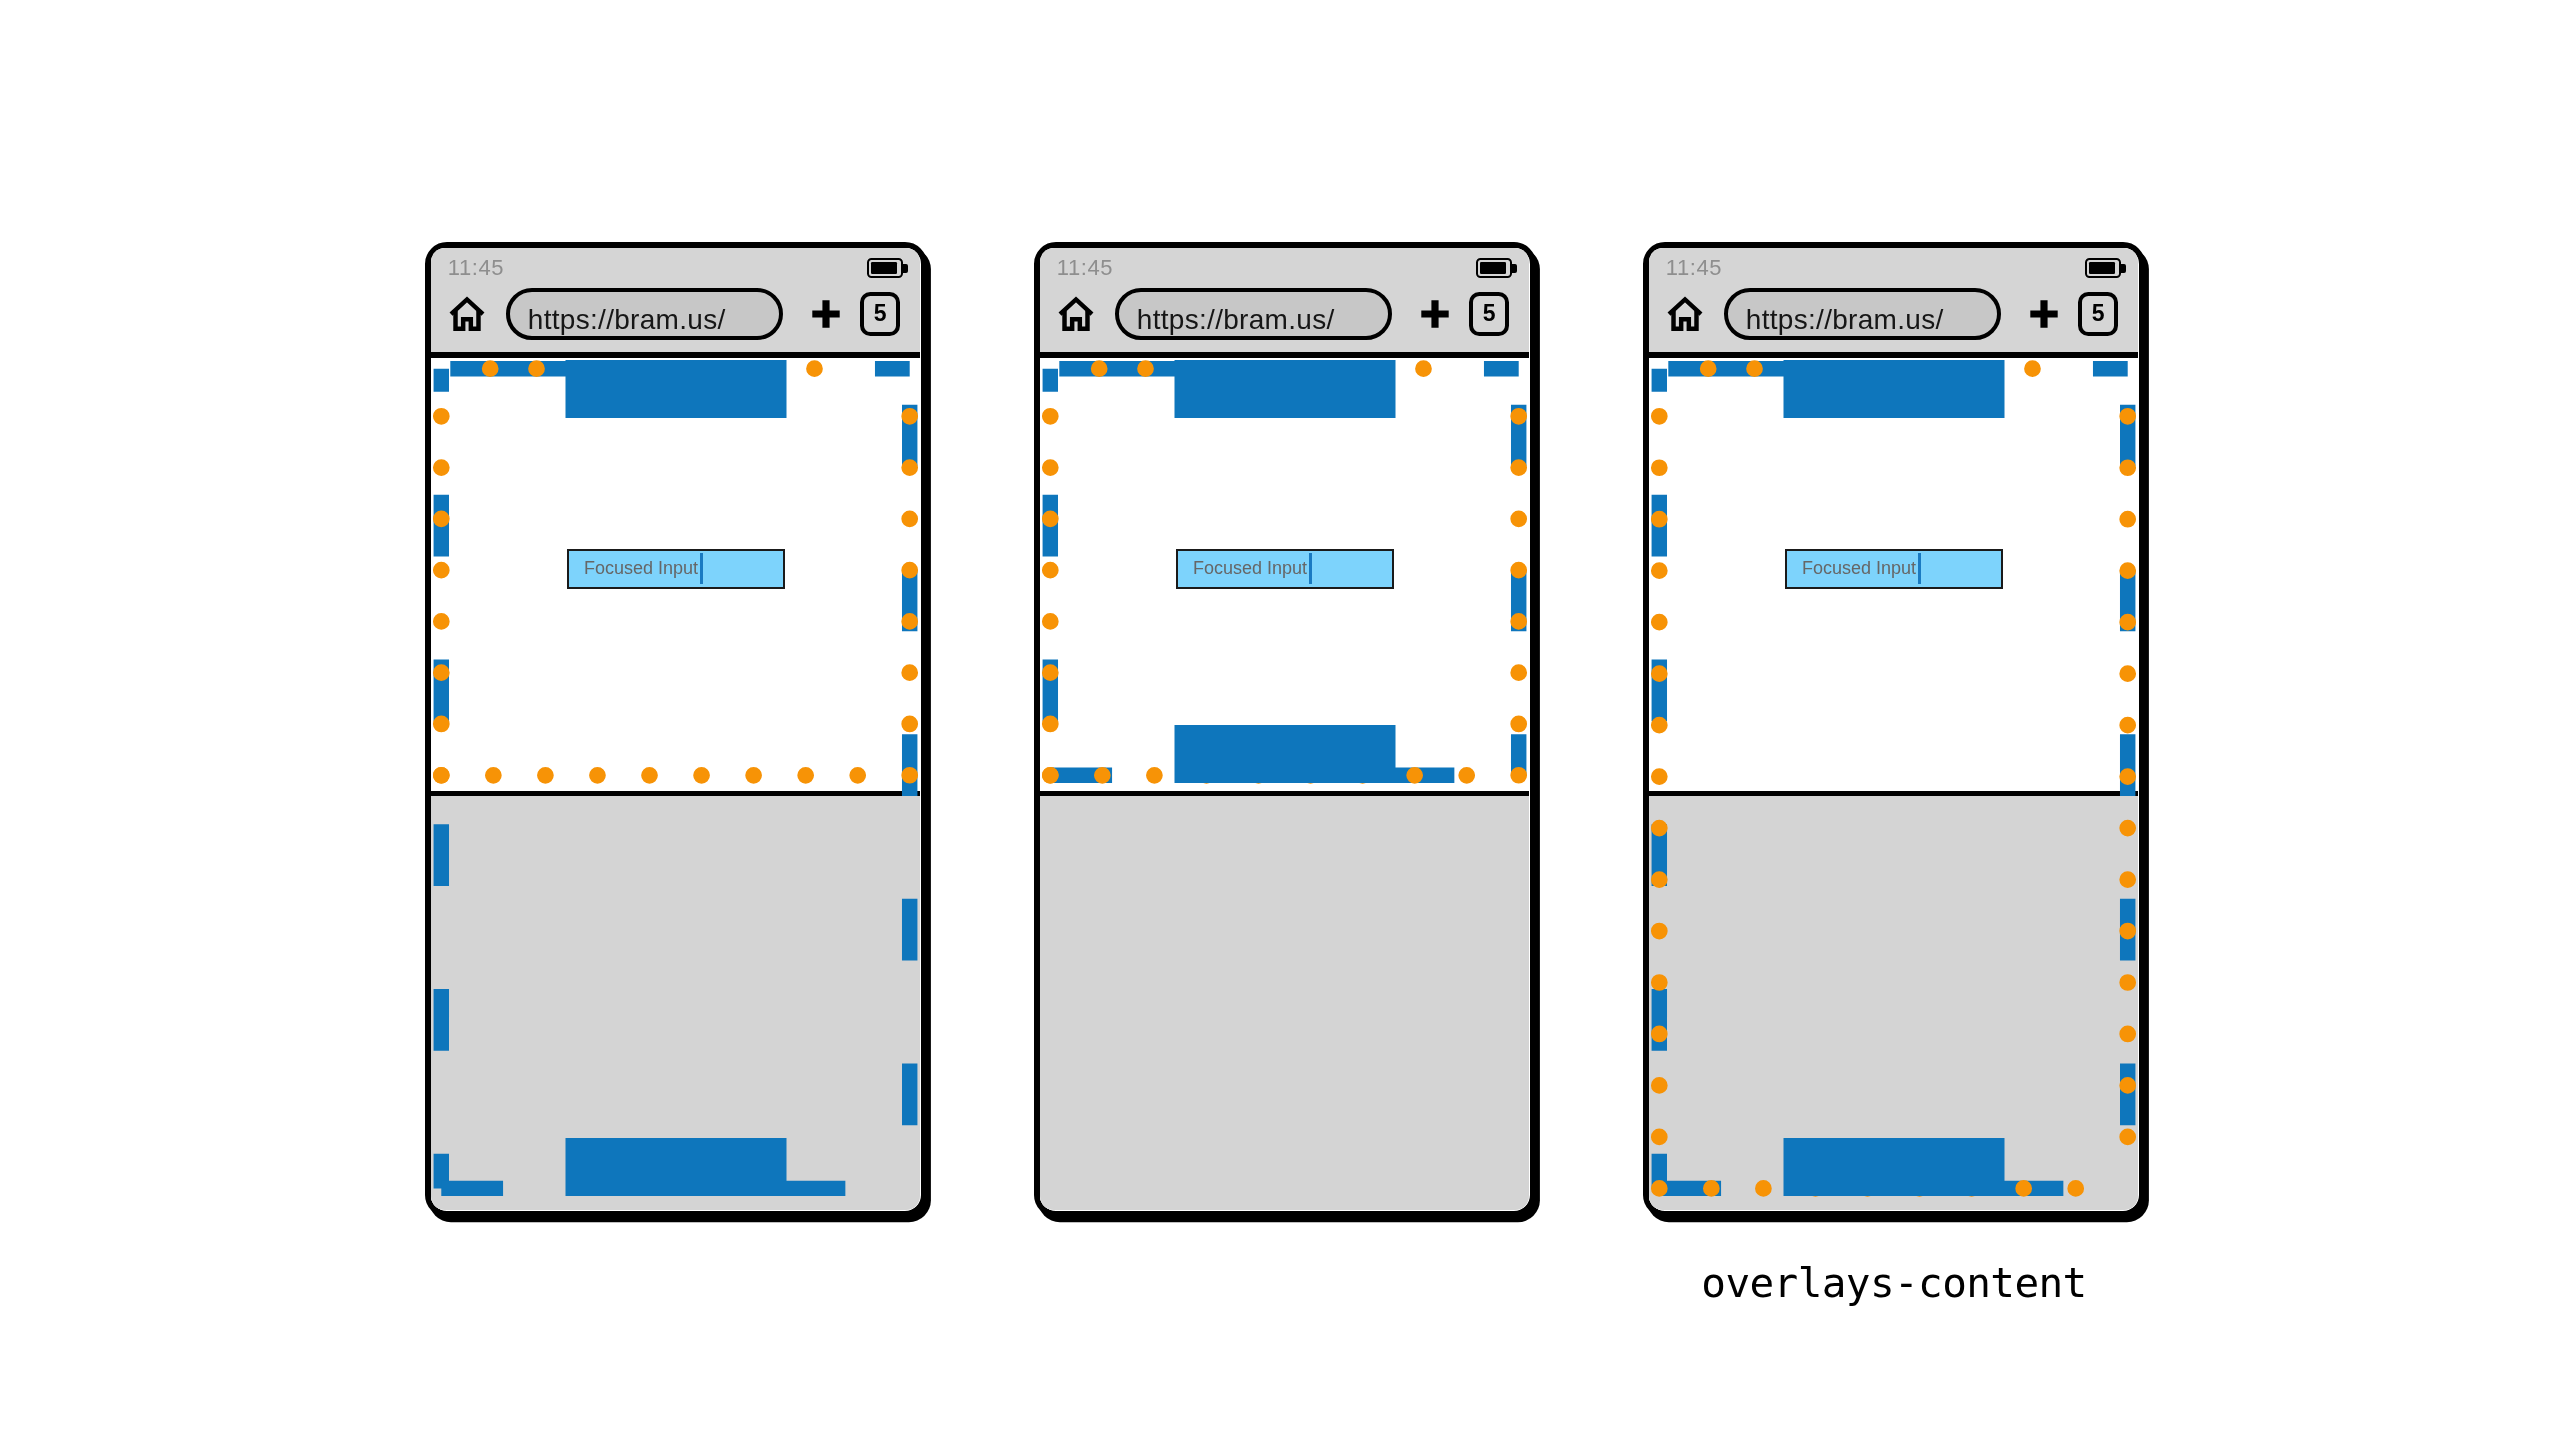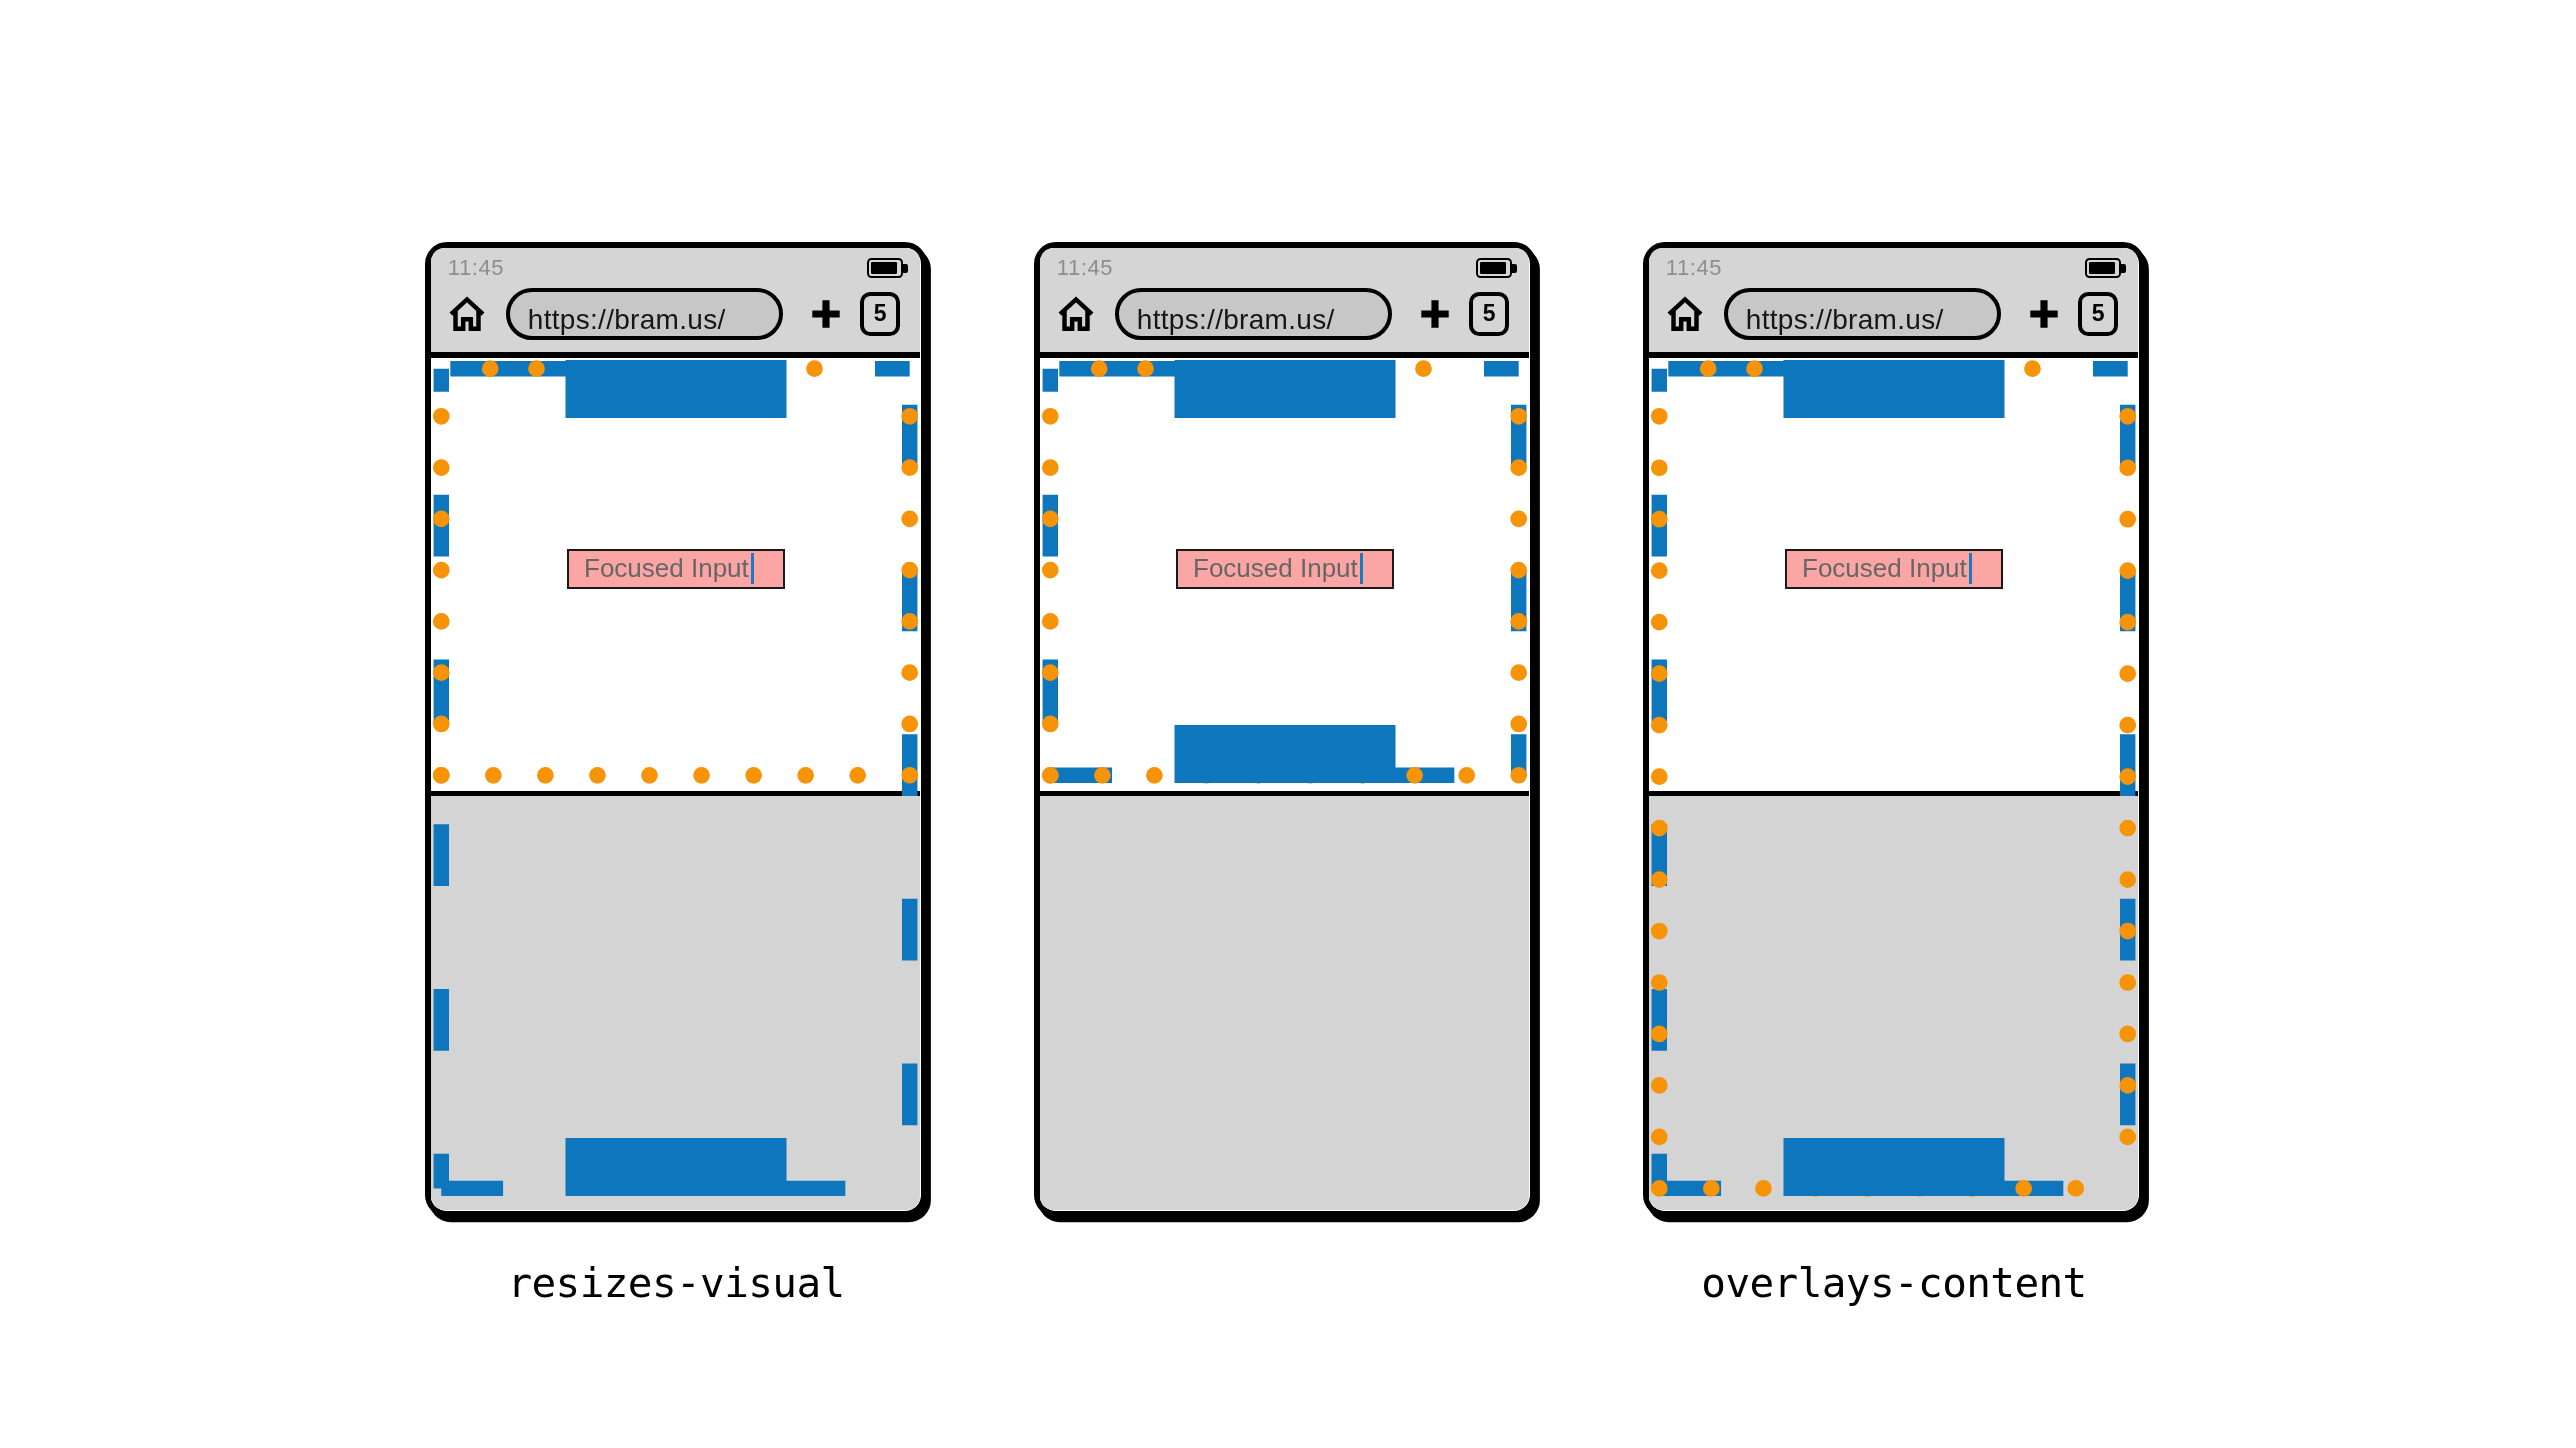--- a/index.html
+++ b/index.html
@@ -54,22 +54,22 @@
   
   .page{position:relative;flex:1 1 auto;background:#fff;}
   .keyboard{position:absolute;left:0;right:0;top:433px;bottom:0;background:var(--kb);border-top:5.8px solid #000;}
   svg.overlay{position:absolute;left:0;top:0;}
   .hdr,.ftr{position:absolute;left:50%;transform:translateX(-50%);width:221px;height:58px;background:var(--blue);}
   .hdr{top:2.6px;}
   .ftr-low{top:780px;}
   .ftr-mid{top:367px;}
   .finput{
     position:absolute;left:50%;transform:translateX(-50%);top:191px;width:218px;height:40px;
-    background:#fca5a5;border:2.6px solid #1a1a1a;display:flex;align-items:center;padding-left:15.5px;
-    font-size:26px;color:var(--inputtext);white-space:nowrap;
+    background:#7dd3fc;border:2.6px solid #1a1a1a;display:flex;align-items:center;padding-left:15.5px;
+    font-size:18px;color:var(--inputtext);white-space:nowrap;
   }
   .caret{display:inline-block;width:3.2px;height:31px;background:var(--caret);margin-left:1.9px;}
 
   
   .behavior-label{
     position:absolute;top:1259px;width:502px;text-align:center;
     font-family:"DejaVu Sans Mono","Liberation Mono",monospace;
     font-size:41px;color:#000;letter-spacing:-0.6px;
   }
   .bl1{left:425px;} .bl2{left:1034px;} .bl3{left:1643px;}
@@ -222,17 +222,16 @@
         <div class="hdr"></div>
         <div class="ftr ftr-low"></div>
         <div class="finput">
           <span>Focused Input</span>
             <span class="caret"></span>
         </div>
       </div>
     </div>
   </div>
 
-  <div class="behavior-label bl1">resizes-visual</div>
   <div class="behavior-label bl3">overlays-content</div>
 
 </div>
 
 
 </body></html>

